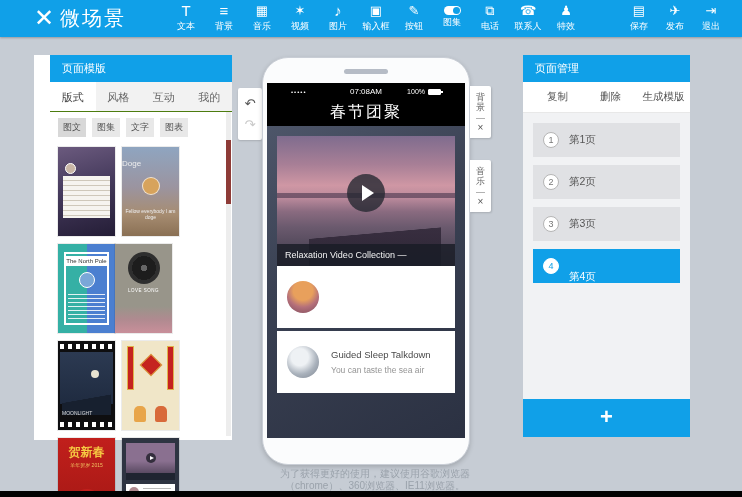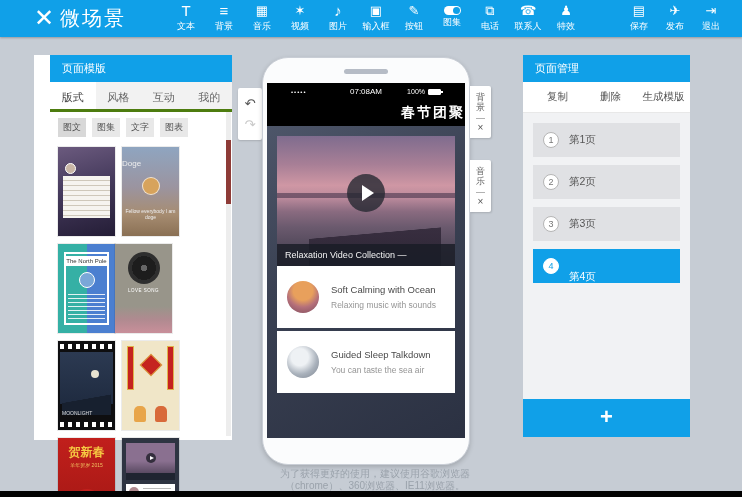--- a/index.html
+++ b/index.html
@@ -18,21 +18,21 @@
   #actions .titem { width:34px; margin-left:2px; }
   .titem .ic { height:17px; font-size:13px; line-height:17px; }
   .titem .ic.big { font-size:15px; }
   .titem .lb { font-size:9px; margin-top:1px; white-space:nowrap; }
   .ic-toggle { width:17px; height:9px; margin-top:4px; background:#fff; border-radius:5px; position:relative; }
   .ic-toggle::after { content:""; position:absolute; right:1px; top:1px; width:7px; height:7px; border-radius:50%; background:#10a0e8; }
 
   
   #leftpanel { position:absolute; left:34px; top:55px; width:198px; height:385px; background:#fff;padding-left:16px; }
   .panel-head { height:27px; background:#10a0e8; color:#fff; font-size:11px; line-height:27px; padding-left:12px; }
-  #ltabs { display:flex; height:30px; background:#f2f2f2; border-bottom:3px solid #4d7c0f; }
+  #ltabs { display:flex; height:30px; background:#f2f2f2; border-bottom:1px solid #4d7c0f; }
   .ltab { flex:1; text-align:center; font-size:11px; color:#666; line-height:30px; cursor:pointer; }
   .ltab.active { background:#fff; color:#444; }
   #lchips { display:flex; padding:6px 8px 4px 8px; }
   .chip { font-size:9px; color:#555; background:#e8e8e8; padding:3px 5px; margin-right:6px; cursor:pointer; }
   .chip.active { background:#d8d8d8; }
   #tgrid { padding:6px 10px 0 8px; display:flex; flex-wrap:wrap; }
   .thumb { width:57px; height:89px; margin:0 7px 8px 0; position:relative; overflow:hidden; cursor:pointer; box-shadow:0 0 0 1px rgba(0,0,0,.08); }
   .thumb:nth-child(3n) { margin-right:0; }
 
   
@@ -93,21 +93,21 @@
   
   #phone { position:absolute; left:262px; top:57px; width:208px; height:408px; background:#fbfcfd; border:1px solid #c9ced6; border-radius:26px; box-shadow:0 2px 5px rgba(0,0,0,.18); }
   #speaker { position:absolute; left:50%; top:11px; margin-left:-22px; width:44px; height:5px; border-radius:3px; background:#b6bcc6; }
   #screen { position:absolute; left:4px; right:4px; top:25px; height:355px; background:linear-gradient(150deg,#525b6f 0%,#3a4153 45%,#2b3142 100%); overflow:hidden; }
   #statusbar { height:17px; background:#000; color:#fff; display:flex; align-items:center; padding:0 24px; }
   #statusbar .dots { font-size:6px; letter-spacing:1px; flex:1; }
   #statusbar .time { font-size:8px; flex:1; text-align:center; }
   #statusbar .batt { flex:1; display:flex; justify-content:flex-end; align-items:center; font-size:7px; }
   .batt-ic { width:13px; height:6px; border:1px solid #fff; border-radius:1px; margin-left:3px; position:relative; background:#fff; }
   .batt-ic::after { content:""; position:absolute; right:-3px; top:1px; width:2px; height:2px; background:#fff; }
-  #ptitle { height:26px; background:#000; color:#fff; font-size:14px; letter-spacing:2px; text-align:right; line-height:24px;font-weight:bold; }
+  #ptitle { height:26px; background:#000; color:#fff; font-size:16px; letter-spacing:2px; text-align:center; line-height:24px; }
   #vidblock { position:absolute; left:10px; right:10px; top:53px; height:130px; cursor:pointer; }
   #vidimg { position:absolute; inset:0; background:
       linear-gradient(#7f6c8e 0%,#a87f96 22%,#cf97a4 38%,#b9899b 48%,#8a6b80 58%,#6b5a6e 70%,#544a5c 84%,#453e50 100%); }
   #vidimg .ridge { position:absolute; left:0; right:0; top:44%; height:5px; background:rgba(60,45,70,.55); }
   #vidimg .pier { position:absolute; left:18%; right:8%; bottom:0; height:34%; background:linear-gradient(175deg,transparent 0 30%,rgba(40,32,48,.75) 31% 100%); }
   #playbtn { position:absolute; left:50%; top:38px; margin-left:-19px; width:38px; height:38px; border-radius:50%; background:rgba(35,38,48,.78); }
   #playbtn::after { content:""; position:absolute; left:15px; top:11px; border-left:12px solid #fff; border-top:8px solid transparent; border-bottom:8px solid transparent; }
   #vidcap { position:absolute; left:0; right:0; bottom:0; height:22px; background:rgba(25,28,38,.82); color:#f2f2f2; font-size:9px; line-height:22px; padding-left:8px; }
   #plist { position:absolute; left:10px; right:10px; top:183px; }
   .prow { background:#fff; height:62px; margin-bottom:3px; display:flex; align-items:center; padding:0 10px; cursor:pointer; }
@@ -302,24 +302,20 @@
       <div id="vidimg">
         <div class="ridge"></div>
         <div class="pier"></div>
       </div>
       <div id="playbtn"></div>
       <div id="vidcap">Relaxation Video Collection —</div>
     </div>
     <div id="plist">
       <div class="prow p1">
         <div class="pav"></div>
-        <div>
-          <div class="pt">Soft Calming with Ocean</div>
-          <div class="ps">Relaxing music with sounds</div>
-        </div>
       </div>
       <div class="prow p2">
         <div class="pav"></div>
         <div>
           <div class="pt">Guided Sleep Talkdown</div>
           <div class="ps">You can taste the sea air</div>
         </div>
       </div>
     </div>
   </div>

